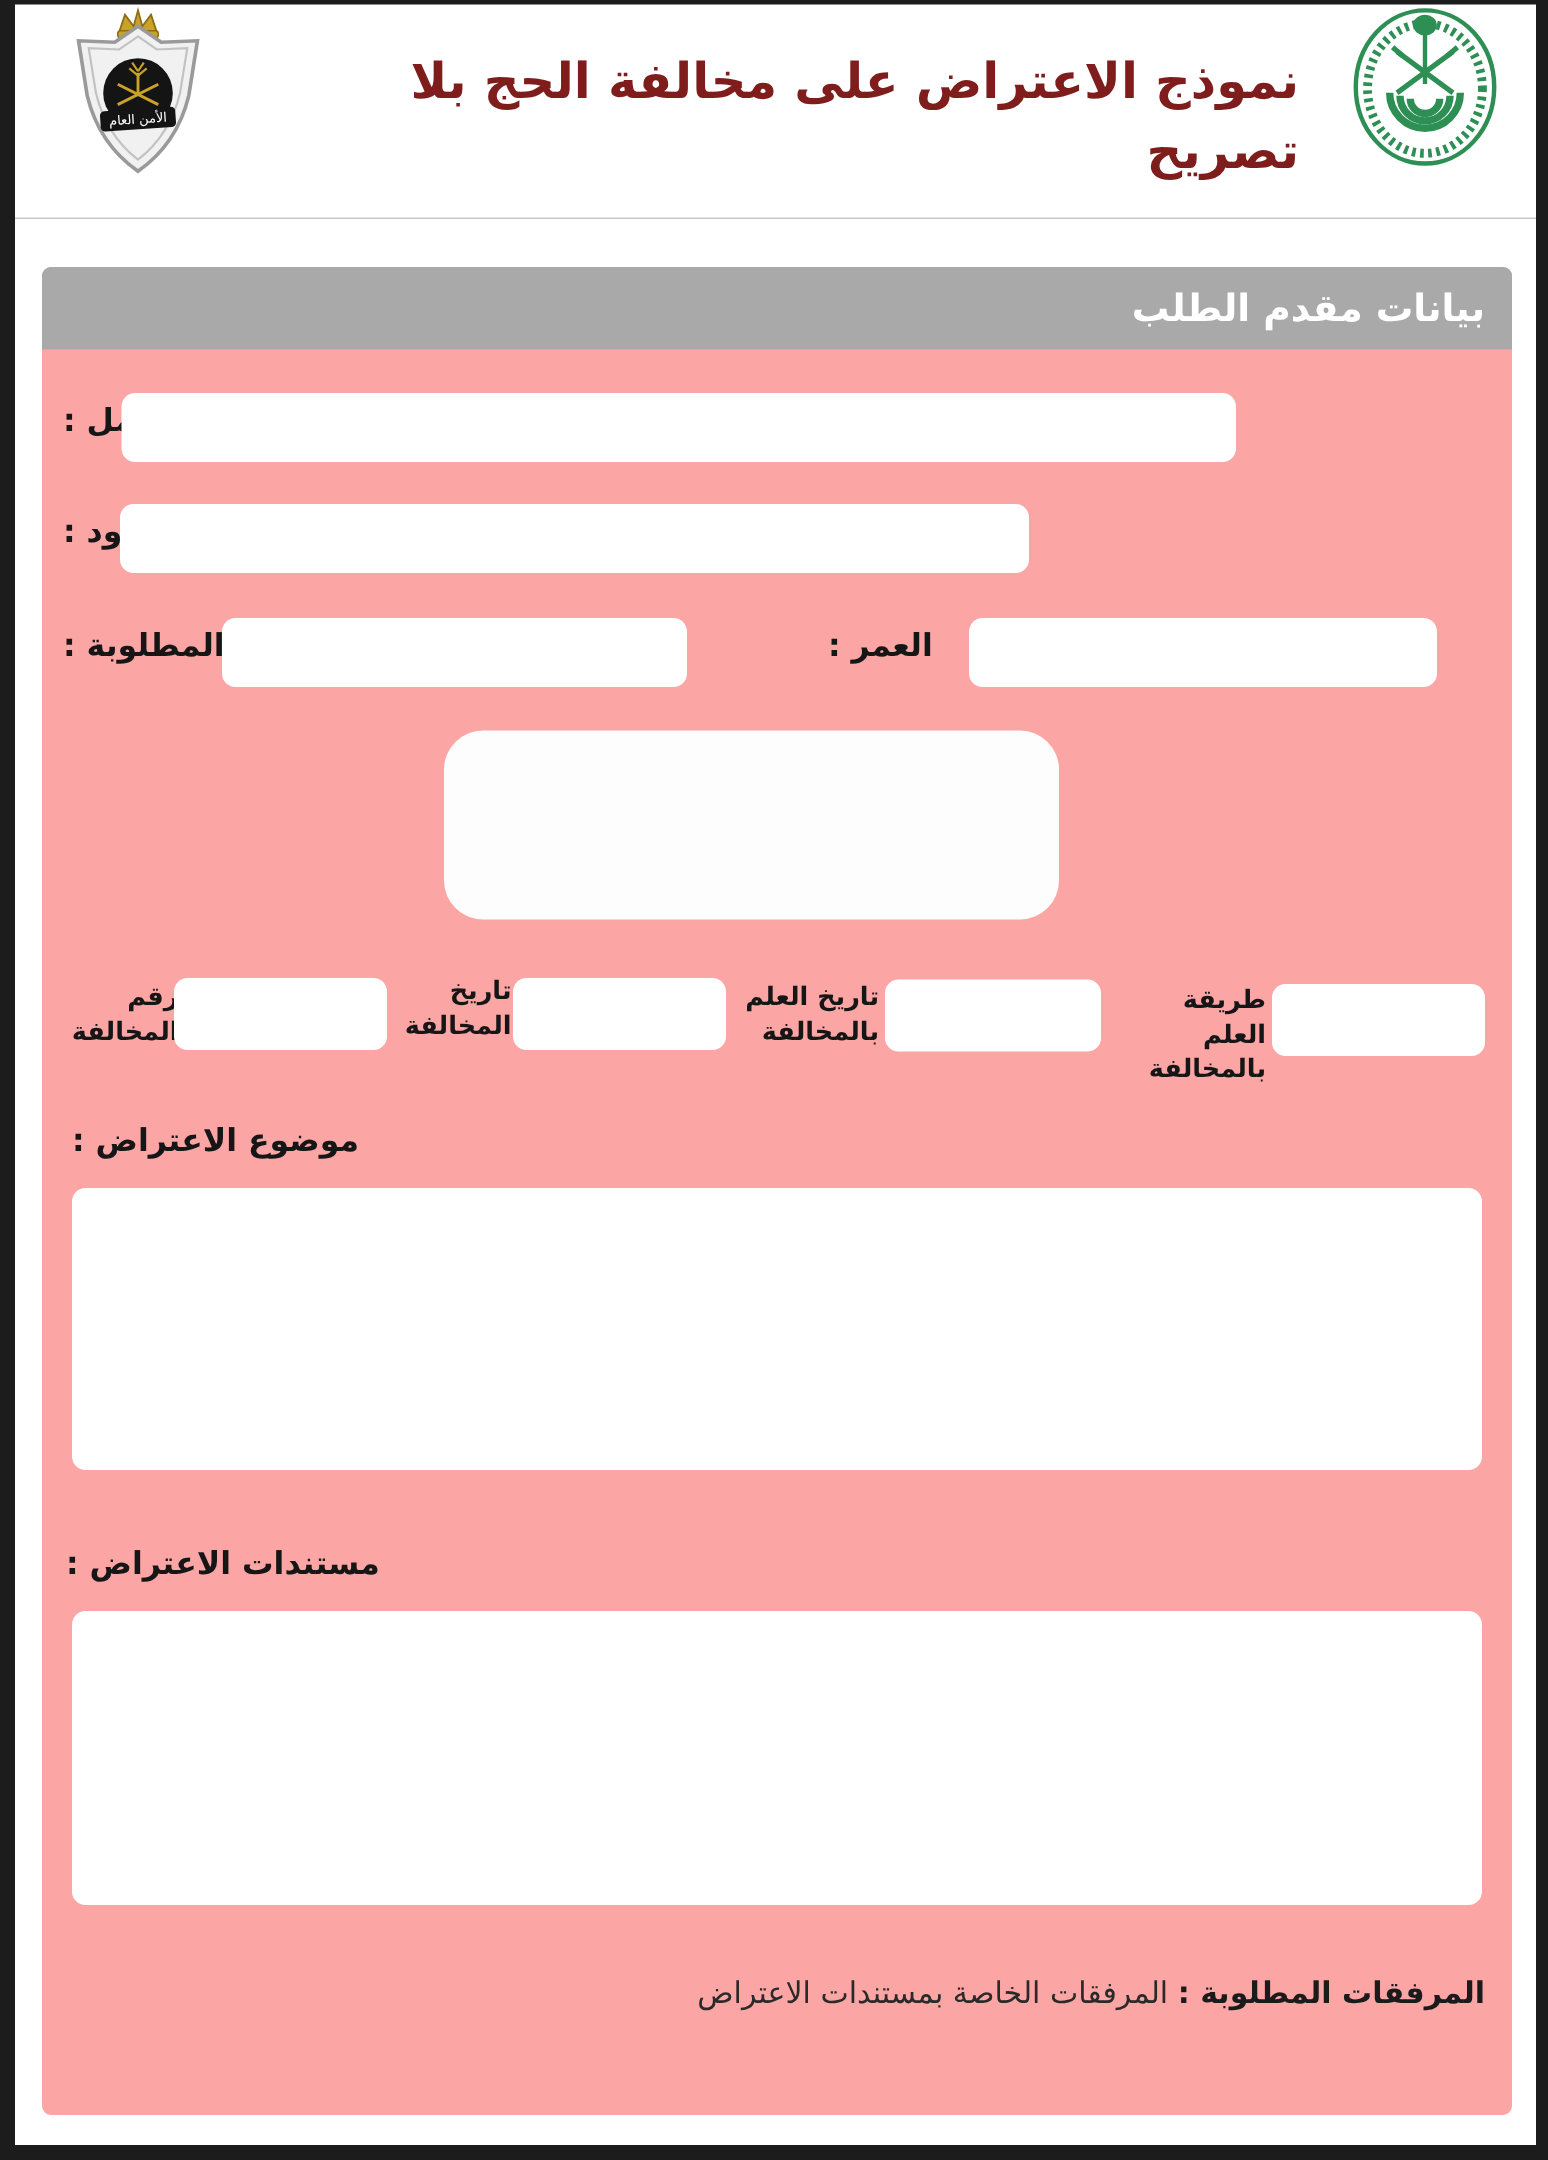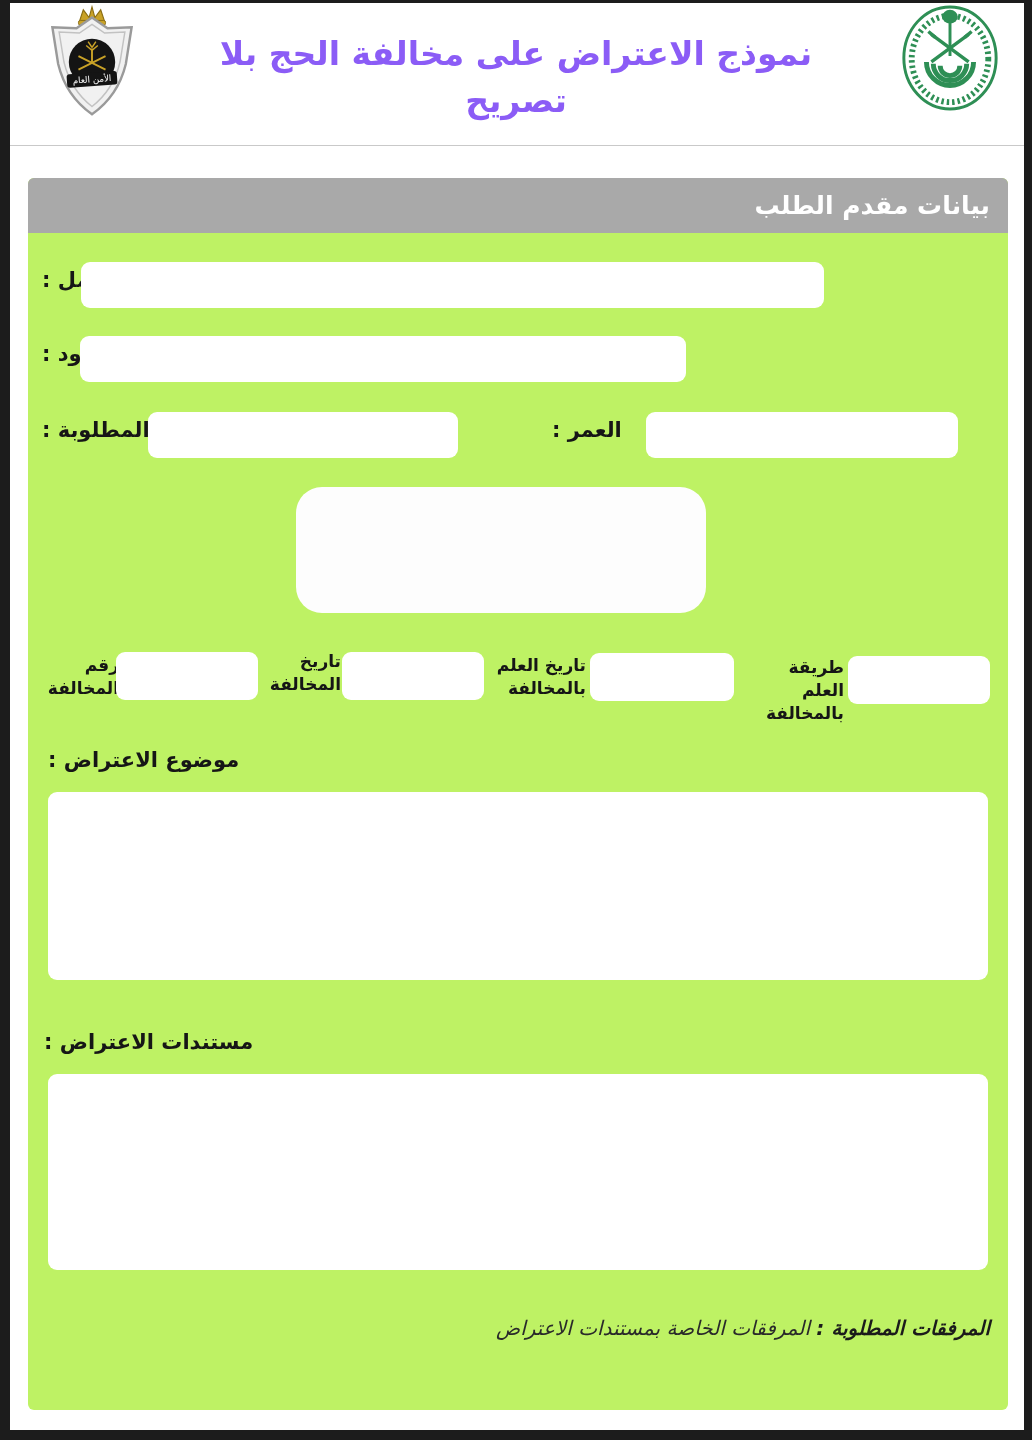--- a/index.html
+++ b/index.html
@@ -13,29 +13,29 @@
   .frame{
     position:absolute;inset:0;z-index:50;pointer-events:none;
     border-style:solid;border-color:#1c1c1c;
     border-width:3px 8px 10px 10px; 
     box-sizing:border-box;
   }
   
   .header{position:absolute;top:0;left:0;width:1032px;height:145px;background:#fff;}
   .title{
     position:absolute;top:30px;right:166px;width:700px;
-    text-align:center;font-weight:bold;font-size:33px;line-height:47px;color:#8b5cf6;
+    text-align:right;font-weight:bold;font-size:33px;line-height:47px;color:#7f1d1d;
   }
   .header-divider{position:absolute;top:145px;left:10px;right:8px;height:1px;background:#c9c9c9;}
   .logo-left{position:absolute;top:2px;left:34px;width:116px;height:120px;}
   .logo-right{position:absolute;top:0px;right:28px;width:108px;height:114px;}
   
   .panel{
     position:absolute;top:178px;right:24px;width:980px;height:1232px;
-    background:#bef264;border-radius:6px;overflow:hidden;
+    background:#fca5a5;border-radius:6px;overflow:hidden;
   }
   .section-bar{
     position:absolute;left:0;right:0;height:55px;background:#a9a9a9;
     display:flex;align-items:center;padding:0 18px;box-sizing:border-box;
     color:#fff;font-weight:bold;font-size:25px;z-index:1;
   }
   .bar1{top:0;}
   .bar2{top:367px;height:58px;}
   .field-label{
     position:absolute;font-weight:bold;font-size:21px;color:#161616;white-space:nowrap;z-index:2;
@@ -51,21 +51,21 @@
   .v-label{
     position:absolute;font-weight:bold;font-size:17px;line-height:23px;
     color:#161616;z-index:2;
   }
   .big-area{
     position:absolute;background:#ffffff;border:none;outline:none;border-radius:9px;
     font-family:"DejaVu Sans",sans-serif;font-size:18px;padding:12px;box-sizing:border-box;
     resize:none;z-index:2;
   }
   .attachments-line{
-    position:absolute;top:1138px;right:18px;font-size:20px;z-index:2;white-space:nowrap;font-style:italic;
+    position:absolute;top:1138px;right:18px;font-size:20px;z-index:2;white-space:nowrap;
   }
   .attachments-line .bold{font-weight:bold;}
   .attachments-line .normal{font-weight:normal;color:#2a2a2a;}
 </style>
 </head>
 <body>
 
 <div class="header">
 
   <div class="logo-left">

